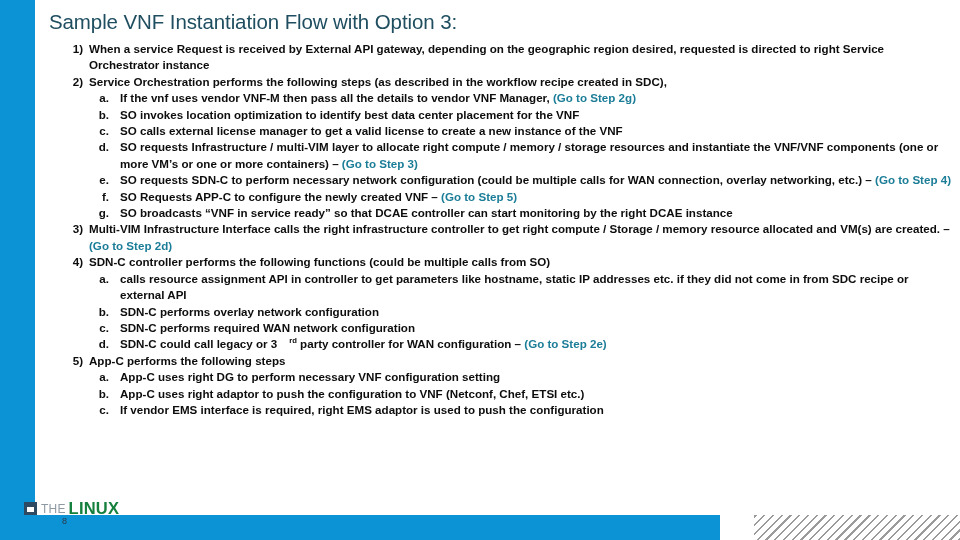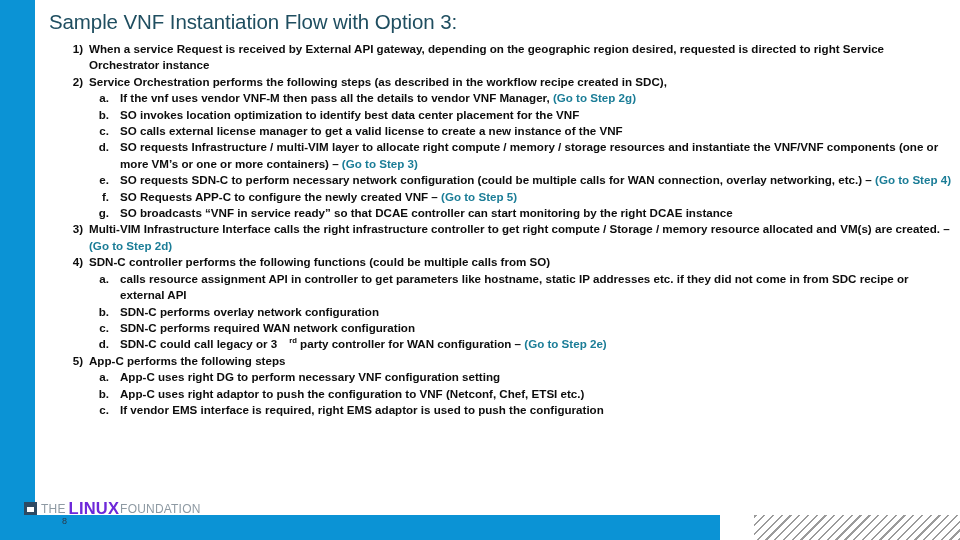--- a/index.html
+++ b/index.html
@@ -146,21 +146,21 @@
     width: 7px; height: 5px;
     background: #ffffff;
   }
   .logo-the, .logo-found {
     color: #8e9aa3;
     font-size: 12px;
     font-weight: 400;
     letter-spacing: 0.2px;
   }
   .logo-linux {
-    color: #6d28d9;
+    color: #15803d;
     font-size: 16.5px;
     font-weight: 700;
     letter-spacing: 0.2px;
     margin: 0 1px 0 3px;
   }
   .page-num {
     position: absolute;
     left: 62px;
     bottom: 14px;
     font-size: 9px;
@@ -205,18 +205,17 @@
             <li><span class="marker">c.</span><span>If vendor EMS interface is required, right EMS adaptor is used to push the configuration</span></li>
           </ol></li>
       </ol>
 
   </div>
 
   <div class="logo">
     <span class="logo-mark"></span>
     <span class="logo-the">THE</span>
     <span class="logo-linux">LINUX</span>
-    <span class="logo-found">FOUNDATION</span>
   </div>
 
   <div class="page-num">8</div>
 
 </div>
 
 </body></html>

